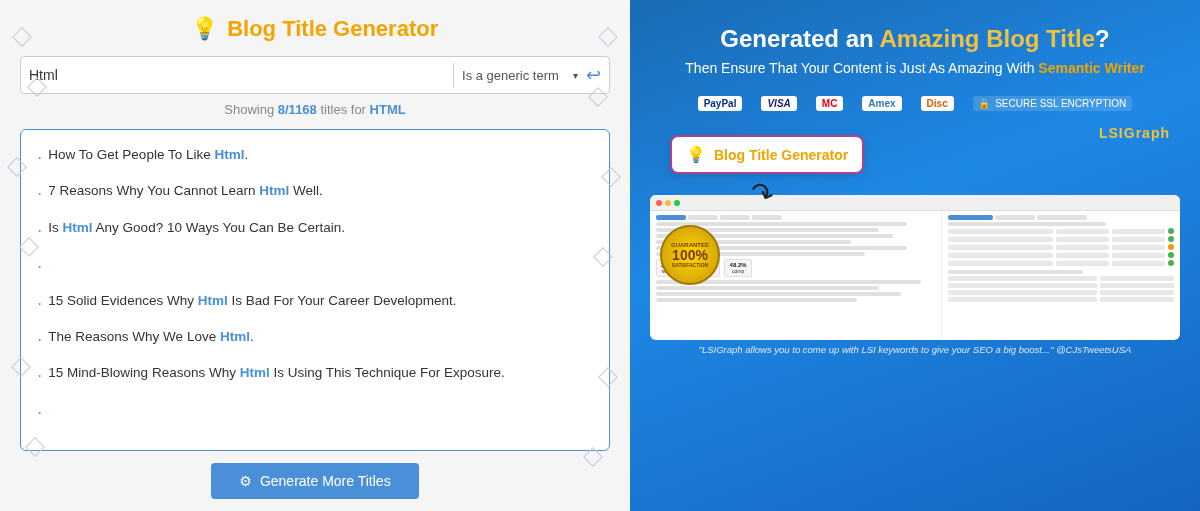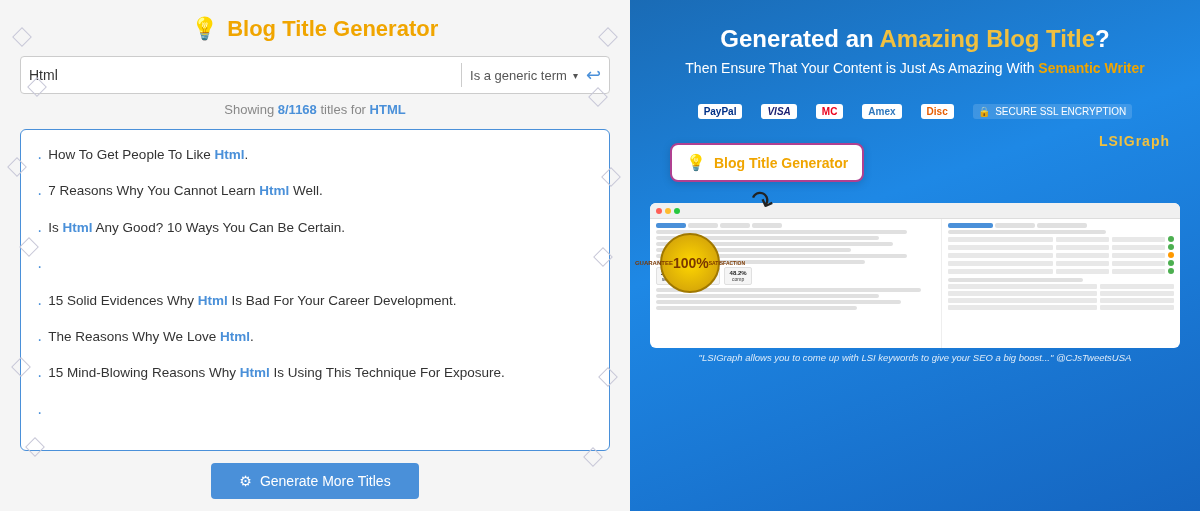--- a/index.html
+++ b/index.html
@@ -57,21 +57,21 @@
     .search-divider {
       width: 1px;
       height: 24px;
       background: #ccc;
       margin: 0 8px;
     }
 
     .search-dropdown {
       display: flex;
       align-items: center;
-      gap: 6px;
+      gap: 14px;
       font-size: 13px;
       color: #555;
       cursor: pointer;
     }
 
     .chevron-icon {
       font-size: 10px;
       color: #555;
     }
 
@@ -184,21 +184,21 @@
     }
 
     .right-headline .amazing {
       color: #f0c040;
     }
 
     .right-subtext {
       font-size: 14px;
       color: white;
       text-align: center;
-      margin-bottom: 28px;
+      margin-bottom: 20px;
     }
 
     .right-subtext .semantic {
       color: #f0a500;
       font-weight: bold;
     }
 
     .cta-button {
       background: #e8b800;
       color: #222;
@@ -404,21 +404,21 @@
       height: 60px;
       z-index: 10;
     }
 
     .sat-circle {
       width: 60px;
       height: 60px;
       border-radius: 50%;
       background: radial-gradient(circle, #ffd700, #c8960c);
       display: flex;
-      flex-direction: row;
+      flex-direction: column;
       align-items: center;
       justify-content: center;
       border: 2px solid #a07800;
       text-align: center;
     }
 
     .sat-guarantee { font-size: 6px; color: #7b3800; font-weight: bold; text-transform: uppercase; }
     .sat-100 { font-size: 14px; color: #7b3800; font-weight: bold; line-height: 1; }
     .sat-satisfaction { font-size: 5px; color: #7b3800; font-weight: bold; text-transform: uppercase; }
 

